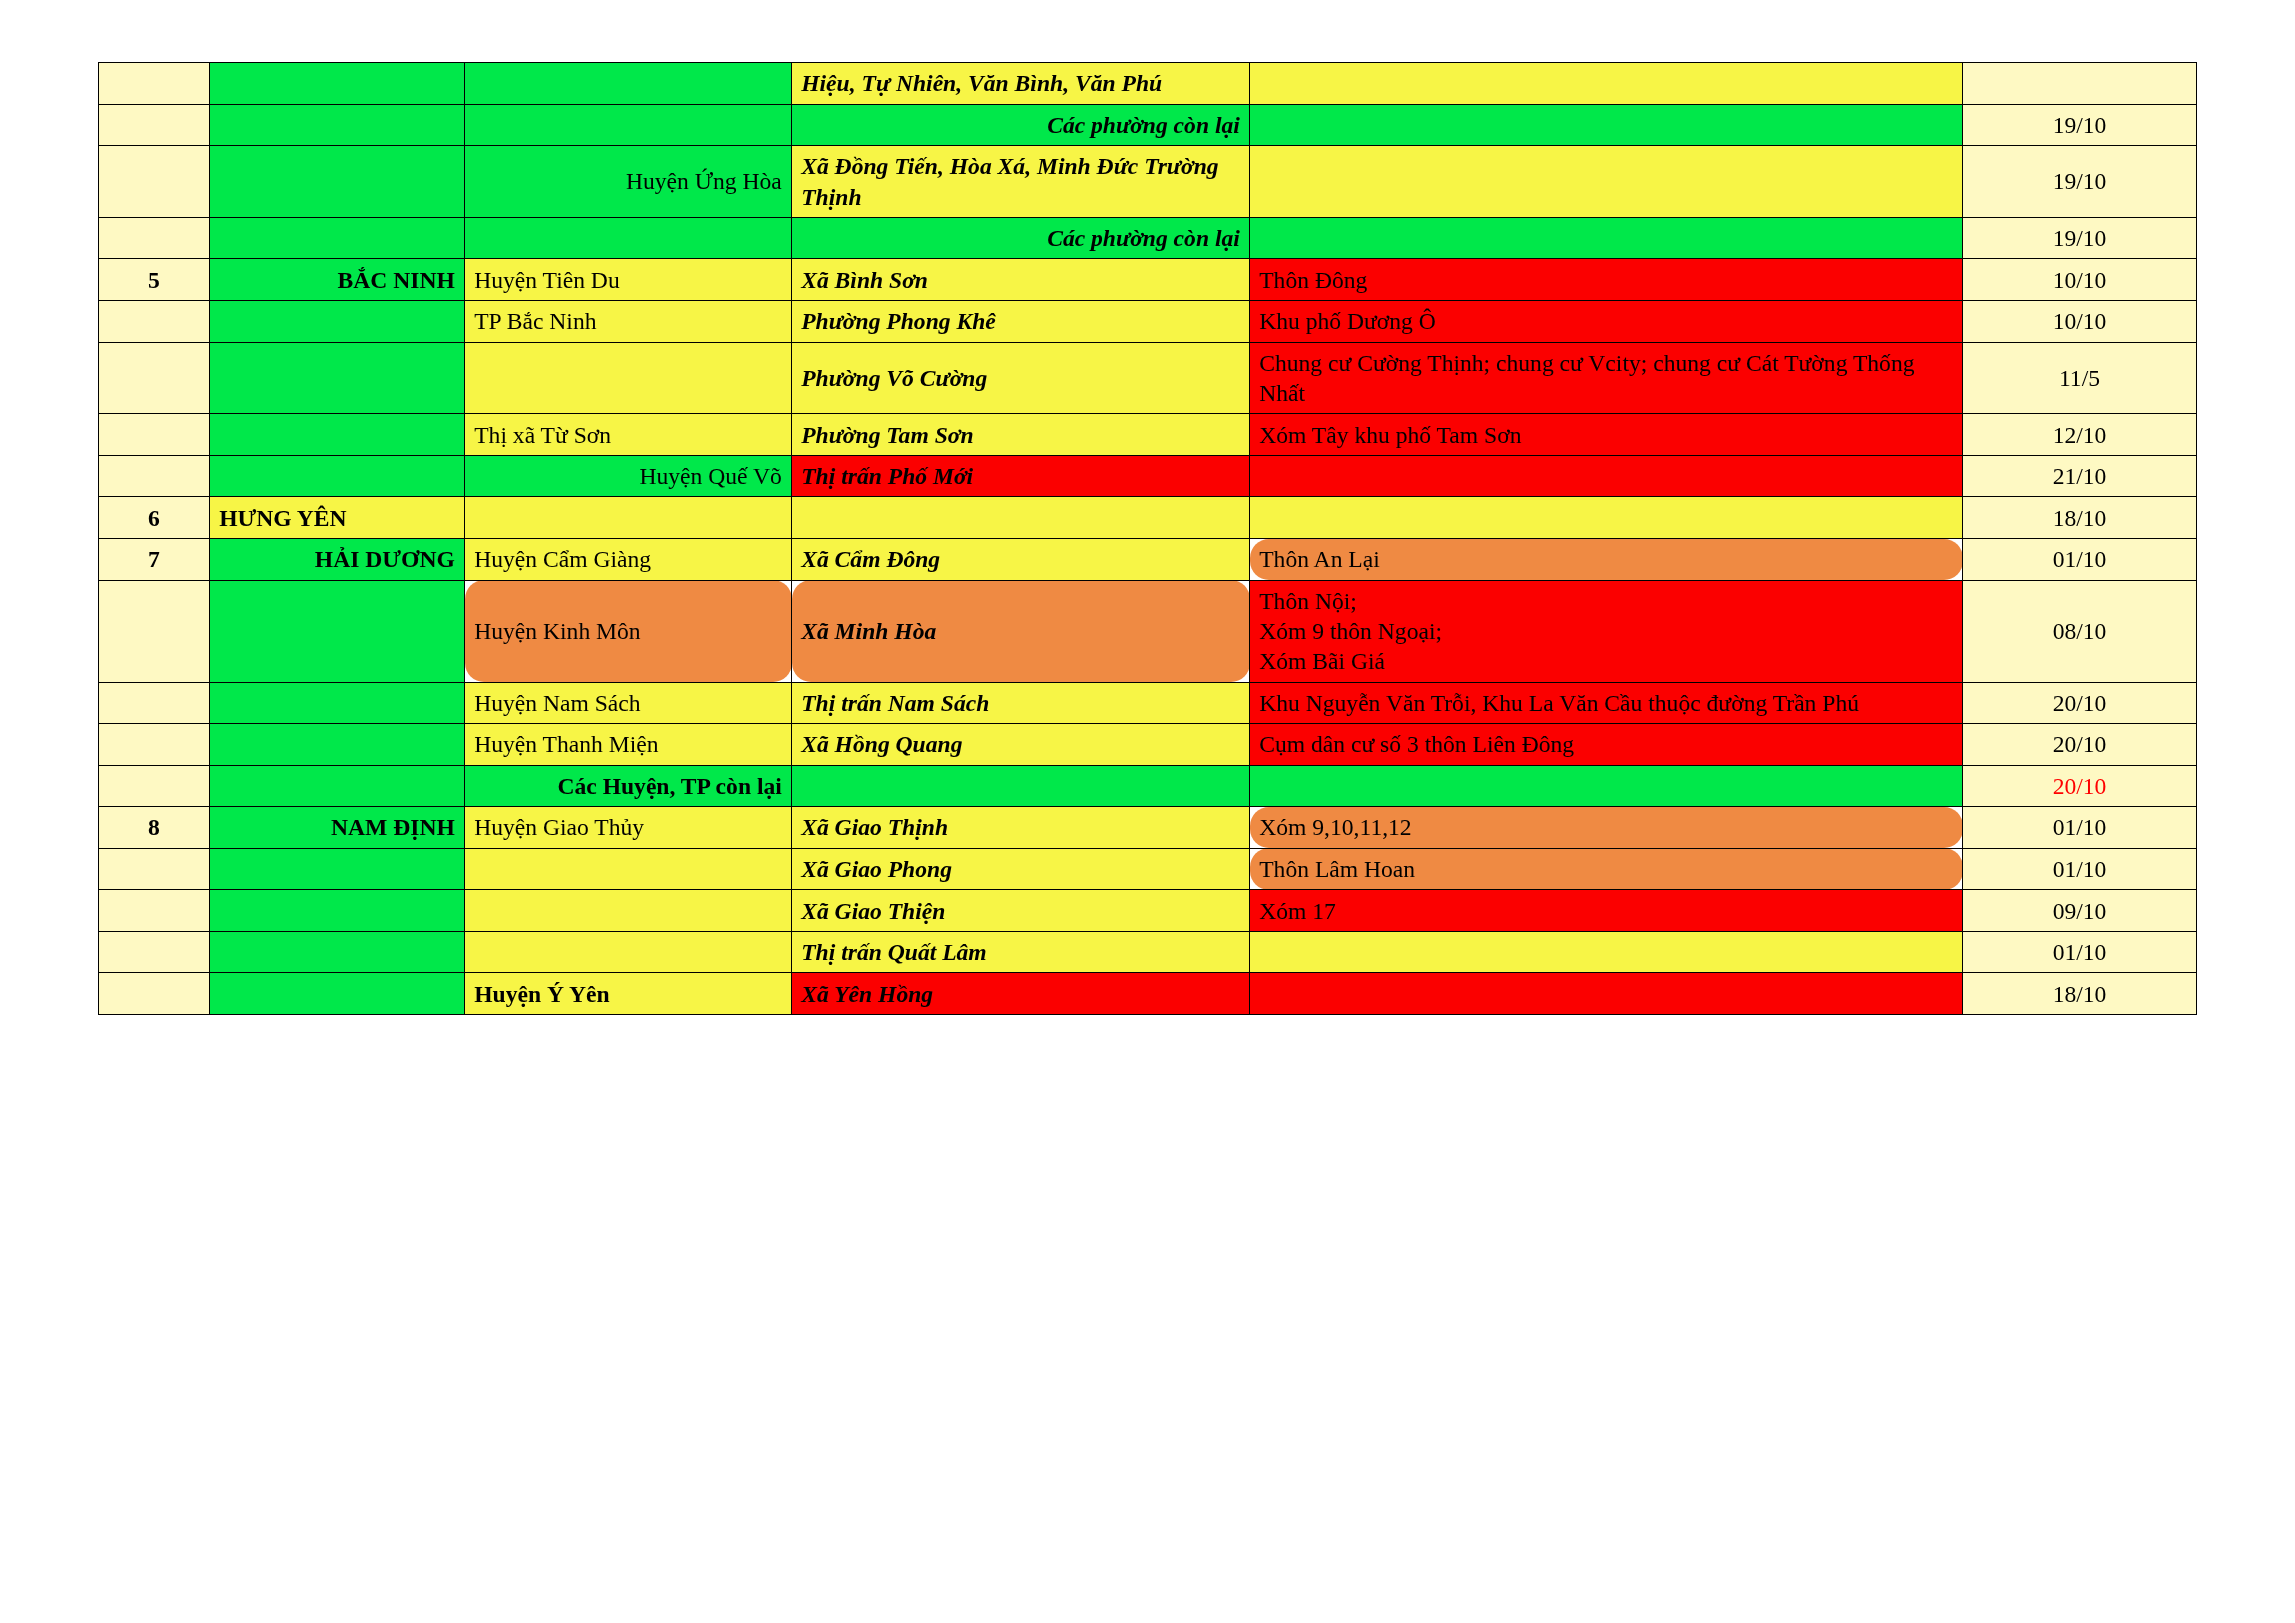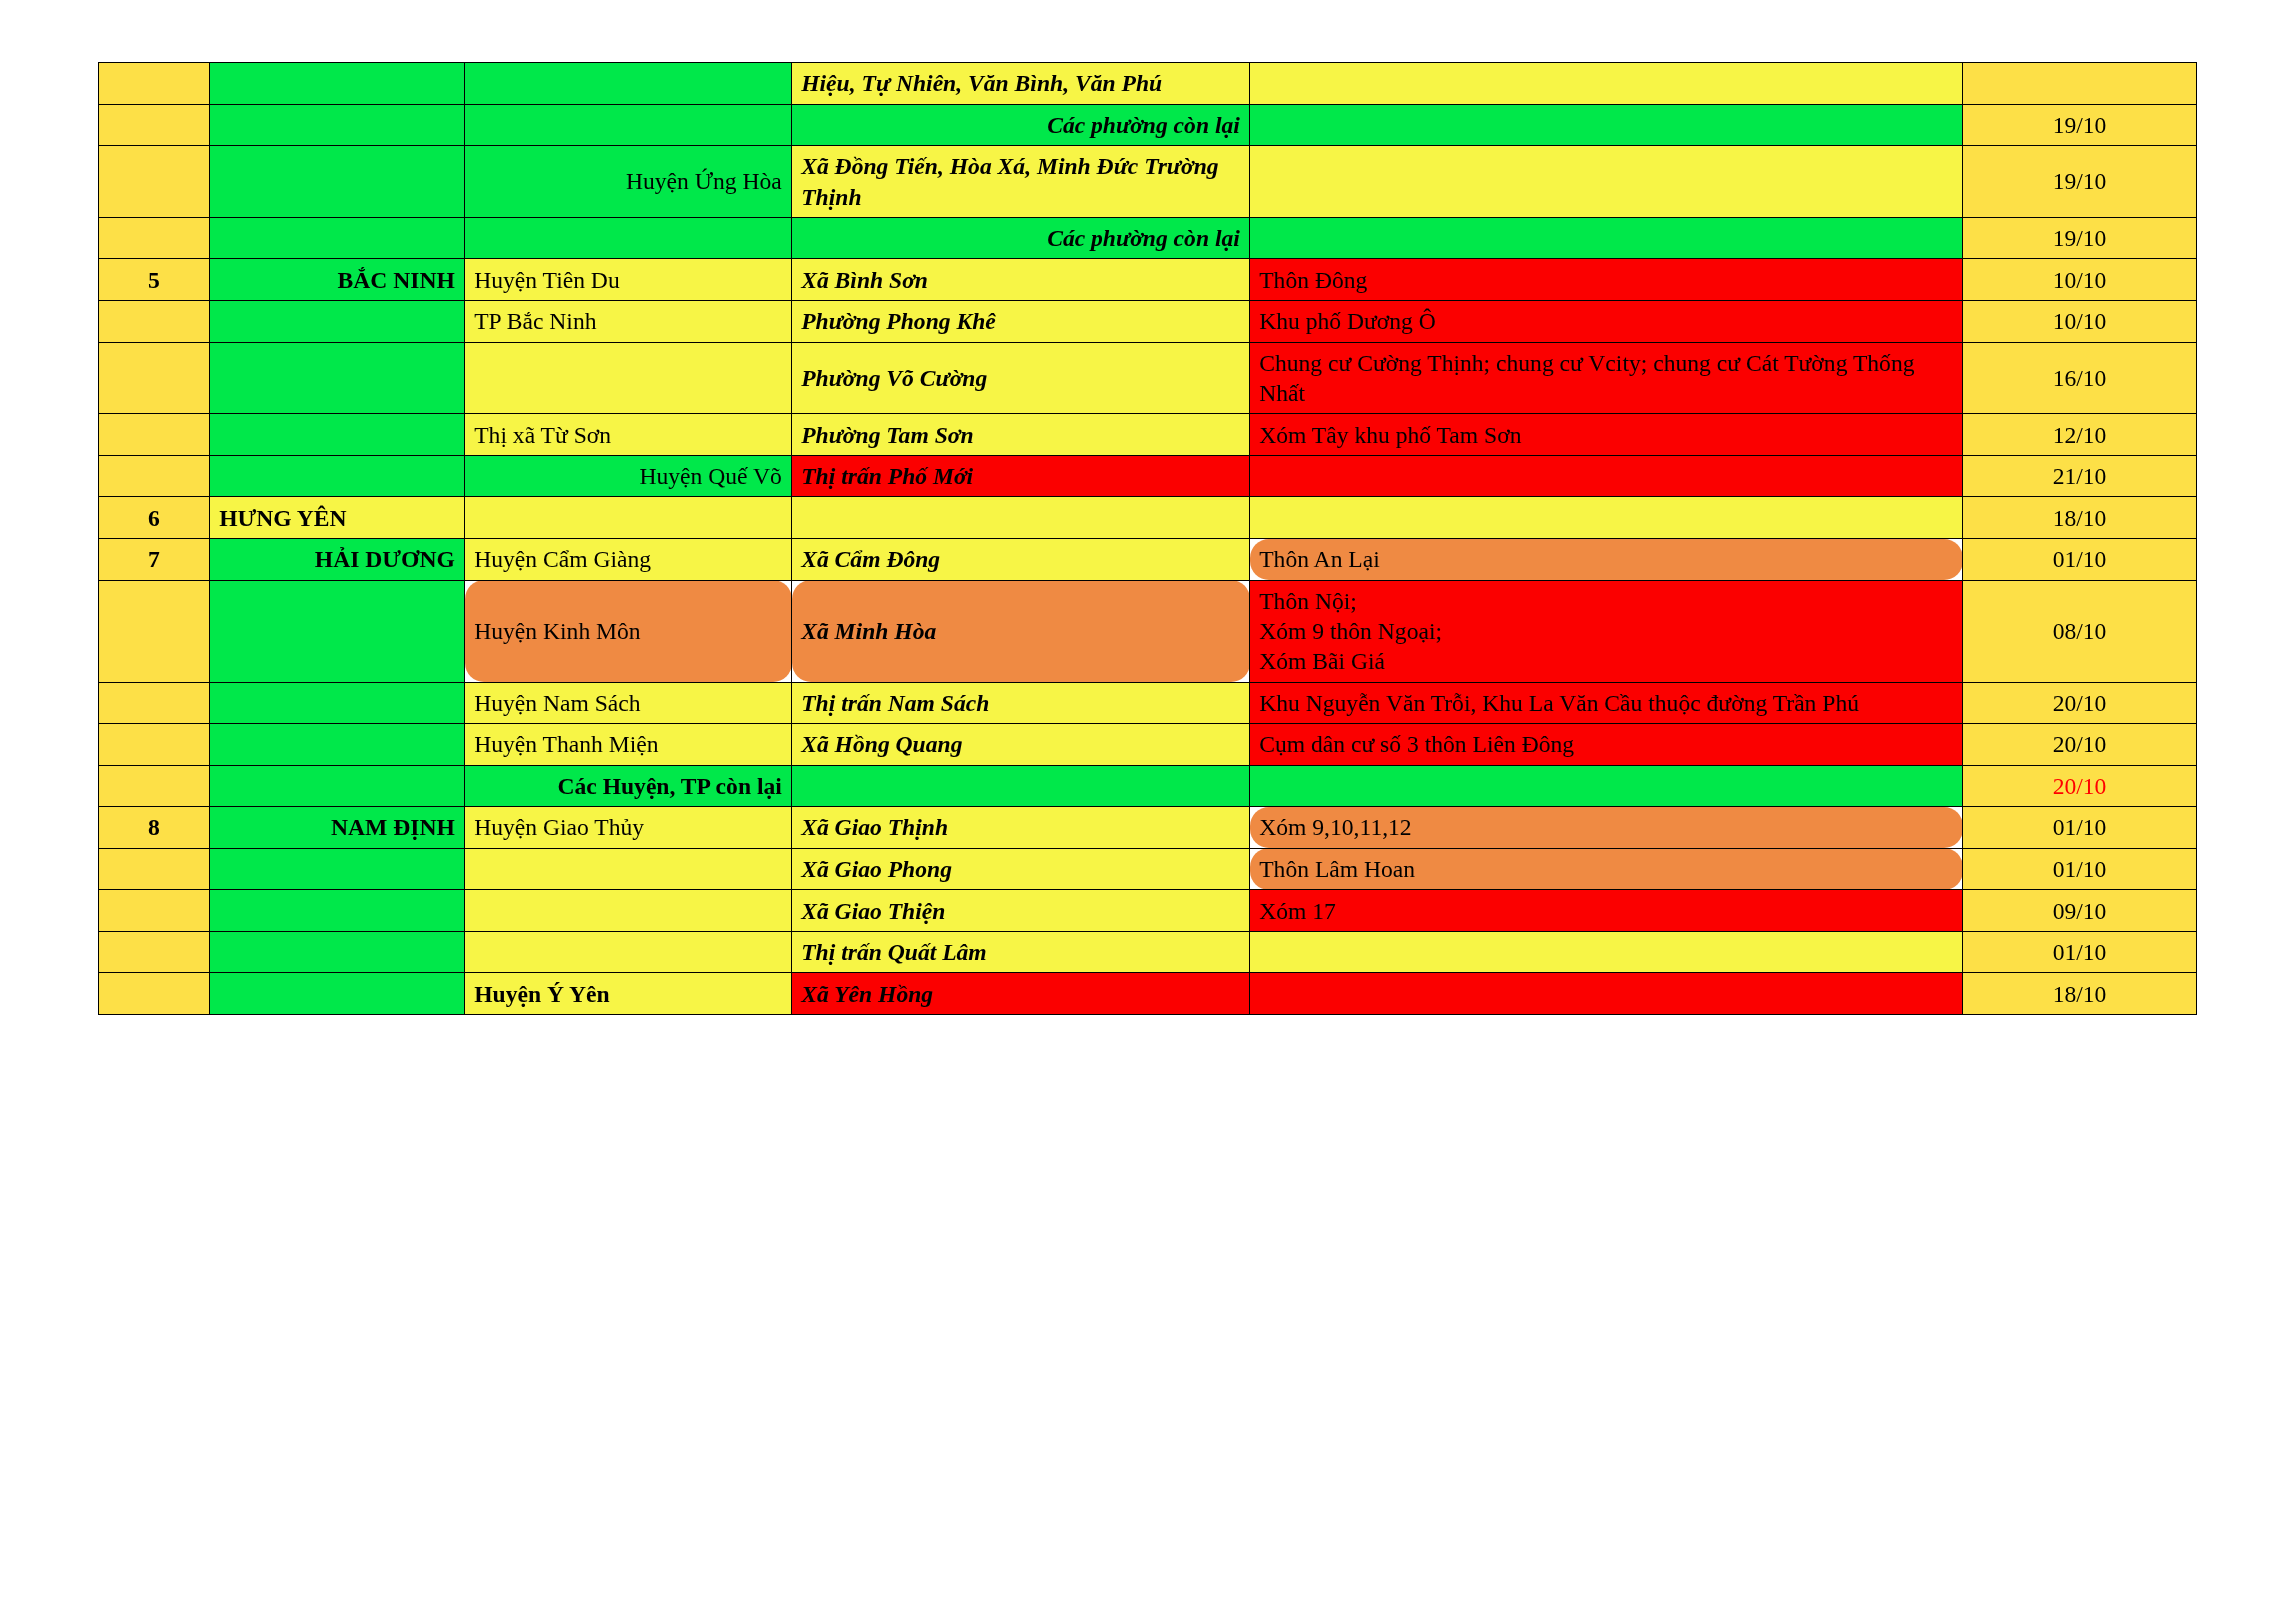--- a/index.html
+++ b/index.html
@@ -39,21 +39,21 @@
     padding: 5.2px 9.2px;
     vertical-align: middle;
     line-height: 1.28;
     word-wrap: break-word;
   }
   
   .bg-green  { background: #00e84a; text-align: right; }
   .bg-yellow { background: #f7f546; }
   .bg-red    { background: #fb0000; }
   .bg-orange { background: #ef8a43; border-radius: 19px; }
-  .bg-white  { background: #fde047; }
+  .bg-white  { background: #fef9c3; }
 
   .bold        { font-weight: bold; }
   .bolditalic  { font-weight: bold; font-style: italic; }
   .plain       { font-weight: normal; font-style: normal; }
   .center      { text-align: center; }
   .red-text    { color: #ff0000; }
   .nowrapish   { white-space: pre-line; }
 </style>
 </head>
 <body>
@@ -116,21 +116,21 @@
           <td class="bg-yellow bolditalic nowrapish">Phường Phong Khê</td>
           <td class="bg-red plain nowrapish">Khu phố Dương Ô</td>
           <td class="bg-white plain center nowrapish">10/10</td>
         </tr>
         <tr>
           <td class="bg-white plain center nowrapish"></td>
           <td class="bg-green plain nowrapish"></td>
           <td class="bg-yellow plain nowrapish"></td>
           <td class="bg-yellow bolditalic nowrapish">Phường Võ Cường</td>
           <td class="bg-red plain nowrapish">Chung cư Cường Thịnh; chung cư Vcity; chung cư Cát Tường Thống Nhất</td>
-          <td class="bg-white plain center nowrapish">16/10</td>
+          <td class="bg-white plain center nowrapish">11/5</td>
         </tr>
         <tr>
           <td class="bg-white plain center nowrapish"></td>
           <td class="bg-green plain nowrapish"></td>
           <td class="bg-yellow plain nowrapish">Thị xã Từ Sơn</td>
           <td class="bg-yellow bolditalic nowrapish">Phường Tam Sơn</td>
           <td class="bg-red plain nowrapish">Xóm Tây khu phố Tam Sơn</td>
           <td class="bg-white plain center nowrapish">12/10</td>
         </tr>
         <tr>

